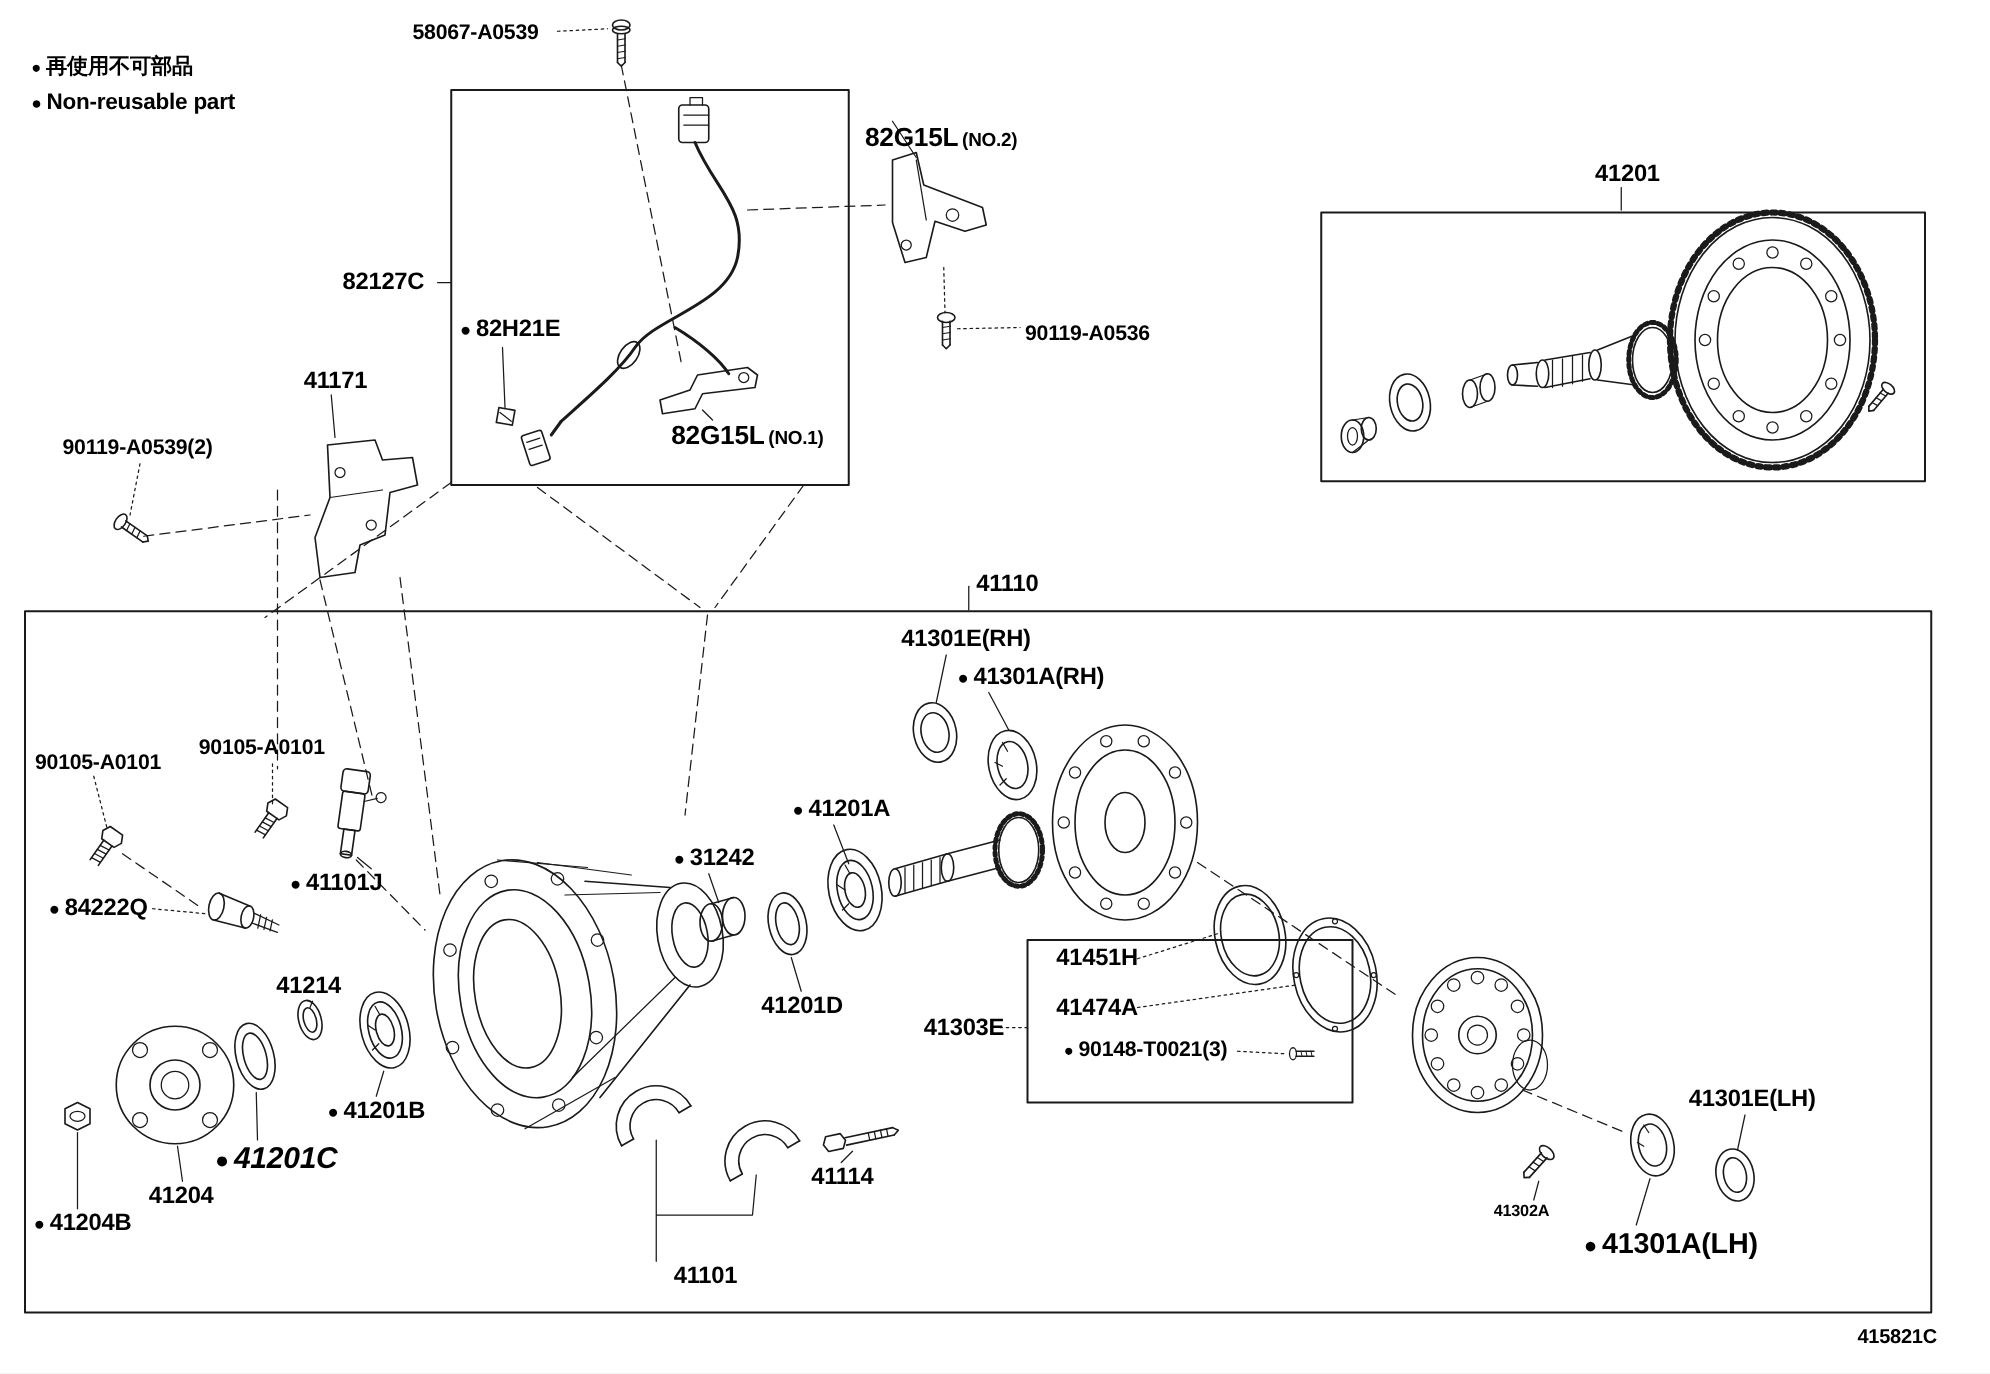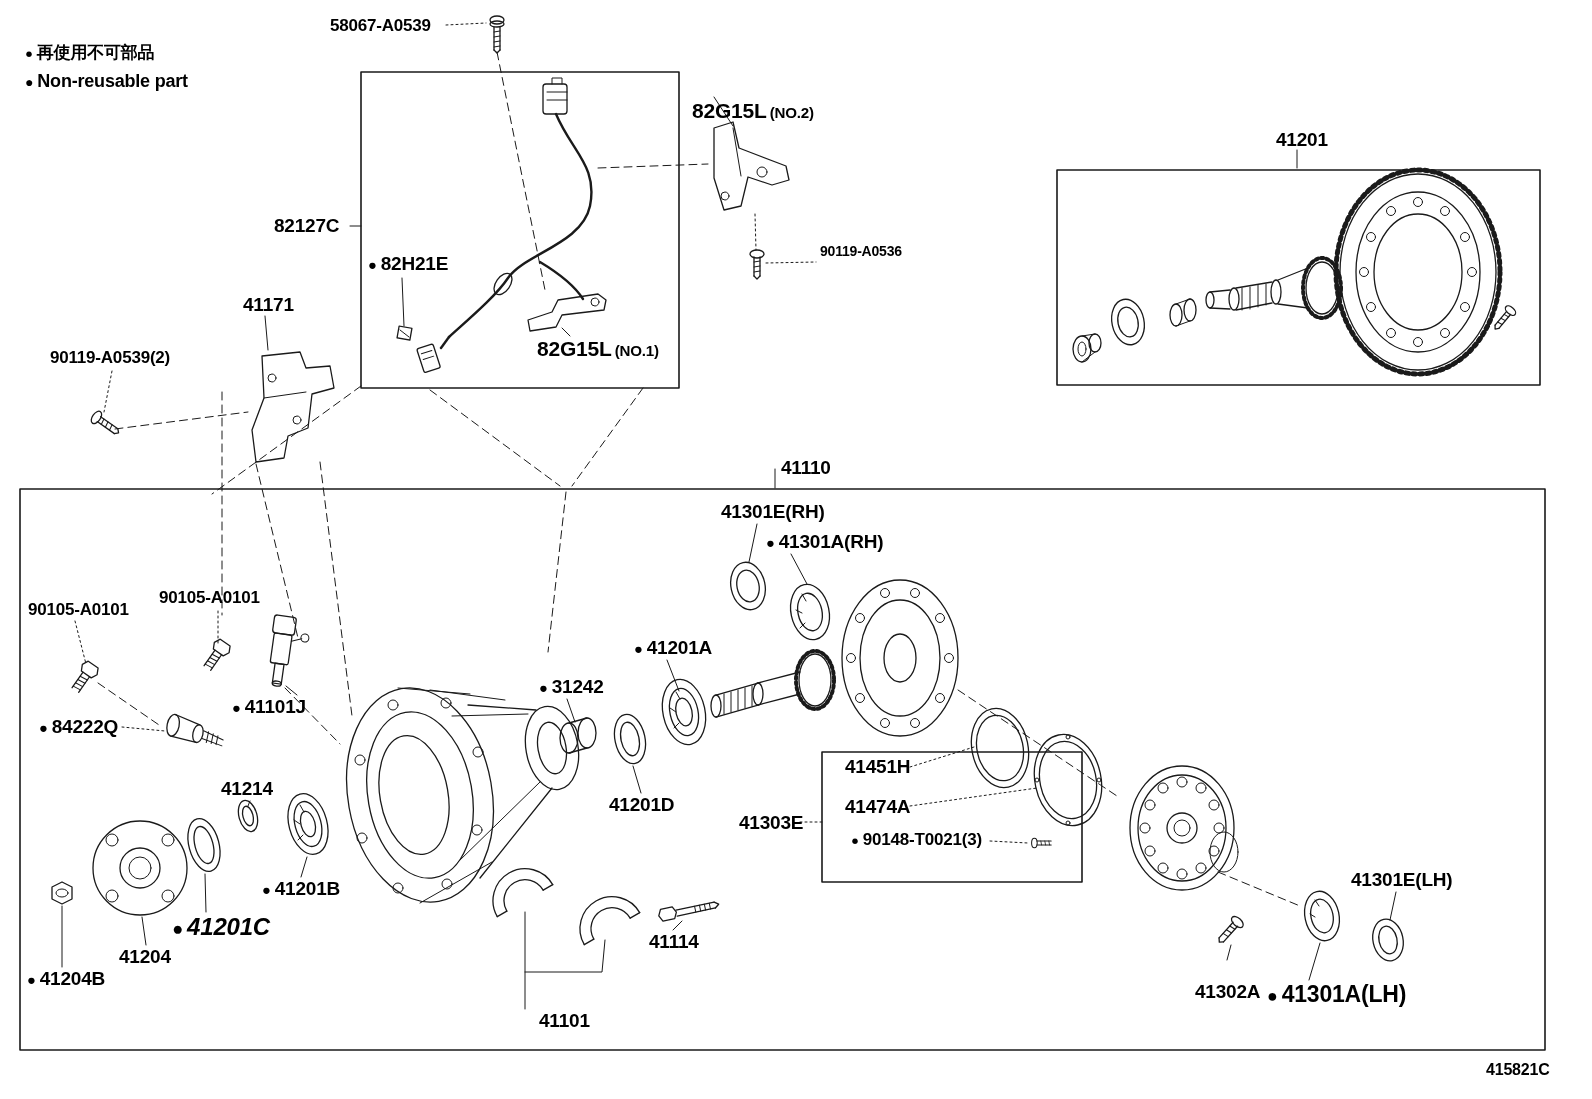--- a/index.html
+++ b/index.html
@@ -395,21 +395,21 @@
 <div id="labels-layer">
       <div class="part-label" style="left: 25px; top: 44px; font-size: 17px;"><span class="bullet">●</span><span>再使用不可部品</span></div>
       <div class="part-label" style="left: 25px; top: 72px; font-size: 18px;"><span class="bullet">●</span><span>Non-reusable part</span></div>
       <div class="part-label" style="left: 330px; top: 17px; font-size: 17px;"><span>58067-A0539</span></div>
       <div class="part-label" style="left: 692px; top: 68px; font-size: 21px; font-weight: 700; margin-top: 32px;"><span>82G15L</span><span class="suffix">(NO.2)</span></div>
       <div class="part-label" style="left: 1276px; top: 130px; font-size: 19px;"><span>41201</span></div>
       <div class="part-label" style="left: 274px; top: 216px; font-size: 19px;"><span>82127C</span></div>
       <div class="part-label" style="left: 368px; top: 254px; font-size: 19px;"><span class="bullet">●</span><span>82H21E</span></div>
       <div class="part-label" style="left: 243px; top: 295px; font-size: 19px;"><span>41171</span></div>
       <div class="part-label" style="left: 50px; top: 349px; font-size: 17px;"><span>90119-A0539(2)</span></div>
-      <div class="part-label" style="left: 820px; top: 244px; font-size: 14px;"><span>90119-A0536</span></div>
+      <div class="part-label" style="left: 820px; top: 258px; font-size: 17px;"><span>90119-A0536</span></div>
       <div class="part-label" style="left: 537px; top: 338px; font-size: 21px; font-weight: 700;"><span>82G15L</span><span class="suffix">(NO.1)</span></div>
       <div class="part-label" style="left: 756px; top: 458px; font-size: 19px; margin-left: 25px;"><span>41110</span></div>
       <div class="part-label" style="left: 721px; top: 502px; font-size: 19px;"><span>41301E(RH)</span></div>
       <div class="part-label" style="left: 766px; top: 532px; font-size: 19px; text-align: center;"><span class="bullet">●</span><span>41301A(RH)</span></div>
       <div class="part-label" style="left: 28px; top: 601px; font-size: 17px;"><span>90105-A0101</span></div>
       <div class="part-label" style="left: 159px; top: 589px; font-size: 17px;"><span>90105-A0101</span></div>
       <div class="part-label" style="left: 232px; top: 697px; font-size: 19px;"><span class="bullet">●</span><span>41101J</span></div>
       <div class="part-label" style="left: 39px; top: 717px; font-size: 19px;"><span class="bullet">●</span><span>84222Q</span></div>
       <div class="part-label" style="left: 634px; top: 638px; font-size: 19px;"><span class="bullet">●</span><span>41201A</span></div>
       <div class="part-label" style="left: 539px; top: 677px; font-size: 19px;"><span class="bullet">●</span><span>31242</span></div>
@@ -418,19 +418,19 @@
       <div class="part-label" style="left: 845px; top: 757px; font-size: 19px;"><span>41451H</span></div>
       <div class="part-label" style="left: 845px; top: 797px; font-size: 19px;"><span>41474A</span></div>
       <div class="part-label" style="left: 739px; top: 813px; font-size: 19px;"><span>41303E</span></div>
       <div class="part-label" style="left: 851px; top: 831px; font-size: 17px;"><span class="bullet">●</span><span>90148-T0021(3)</span></div>
       <div class="part-label" style="left: 262px; top: 879px; font-size: 19px;"><span class="bullet">●</span><span>41201B</span></div>
       <div class="part-label" style="left: 172px; top: 914px; font-size: 24px; font-style: italic;"><span class="bullet">●</span><span>41201C</span></div>
       <div class="part-label" style="left: 119px; top: 947px; font-size: 19px;"><span>41204</span></div>
       <div class="part-label" style="left: 27px; top: 969px; font-size: 19px;"><span class="bullet">●</span><span>41204B</span></div>
       <div class="part-label" style="left: 649px; top: 932px; font-size: 19px;"><span>41114</span></div>
       <div class="part-label" style="left: 539px; top: 1011px; font-size: 19px;"><span>41101</span></div>
-      <div class="part-label" style="left: 1195px; top: 962px; font-size: 19px; margin-top: 20px;"><span>41302A</span></div>
+      <div class="part-label" style="left: 1195px; top: 962px; font-size: 13px;"><span>41302A</span></div>
       <div class="part-label" style="left: 1351px; top: 870px; font-size: 19px;"><span>41301E(LH)</span></div>
       <div class="part-label" style="left: 1267px; top: 982px; font-size: 23px;"><span class="bullet">●</span><span>41301A(LH)</span></div>
       <div class="part-label" style="left: 1486px; top: 1062px; font-size: 16px;"><span>415821C</span></div>
     </div>
 
 </div>
 
 </body></html>

